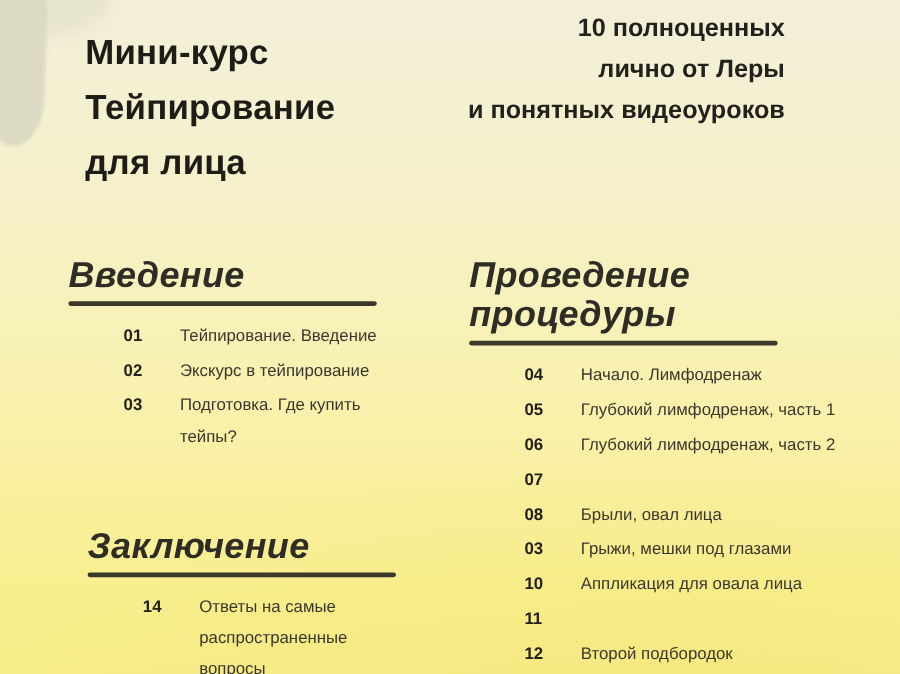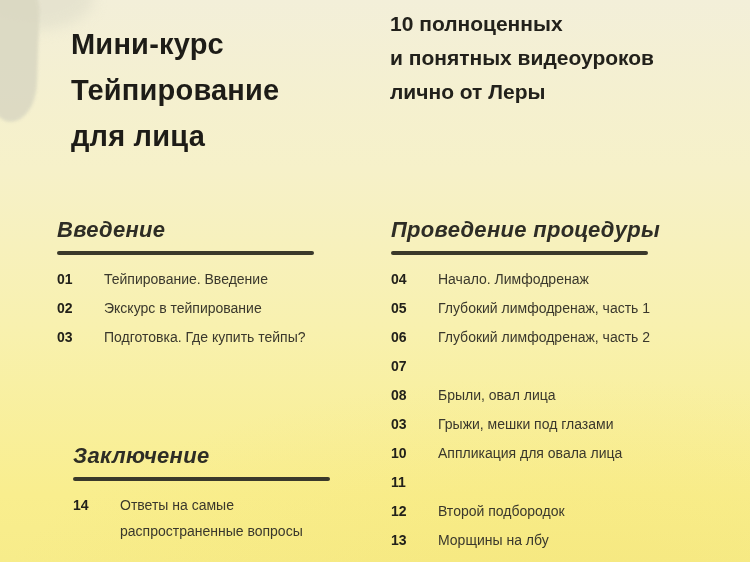--- a/index.html
+++ b/index.html
@@ -26,30 +26,30 @@
   .title{
     position:absolute;left:55px;top:5px;margin:16px;
     font-size:29px;font-weight:700;line-height:46px;
     color:#1d1c17;letter-spacing:.2px;
   }
   .title span{display:block;}
   .subtitle{
     position:absolute;left:390px;top:7px;
     font-size:21px;font-weight:700;line-height:34px;color:#22211b;
   }
-  .subtitle span{display:block;}
+  .subtitle span{display:block;text-align:right;}
   .section{position:absolute;}
   .section h2{
-    margin:0;font-size:22px;font-style:italic;font-weight:600;
+    margin:0;font-size:30px;font-style:italic;font-weight:600;
     line-height:33px;color:#2e2d25;letter-spacing:.3px;
   }
   .rule{height:4px;width:257px;background:#3a392b;border-radius:2px;margin-top:5px;}
   .rows{margin-top:11px;}
   .row{display:flex;margin-bottom:3px;}
-  .row .num{flex:none;width:47px;font-weight:700;font-size:14px;line-height:26px;color:#22211a;}
+  .row .num{flex:none;width:47px;font-weight:700;font-size:14px;line-height:26px;color:#22211a;margin-left:46px;}
   .row .label{font-size:14px;line-height:26px;color:#3a382c;}
   #section-intro{left:57px;top:213px;width:275px;}
   #section-procedure{left:391px;top:213px;width:320px;}
   #section-conclusion{left:73px;top:439px;width:275px;}
   #section-conclusion .label{max-width:185px;}
 </style>
 </head>
 <body>
 
 <div class="page">
@@ -57,22 +57,22 @@
   <div class="blob-main"></div>
 
   <h1 class="title">
     <span>Мини-курс</span>
     <span>Тейпирование</span>
     <span>для лица</span>
   </h1>
 
   <div class="subtitle">
     <span>10 полноценных</span>
+    <span>лично от Леры</span>
     <span>и понятных видеоуроков</span>
-    <span>лично от Леры</span>
   </div>
 
   <section class="section" id="section-intro">
     <h2>Введение</h2>
     <div class="rule"></div>
     <div class="rows">
 
         <div class="row">
           <span class="num">01</span>
           <span class="label">Тейпирование. Введение</span>

